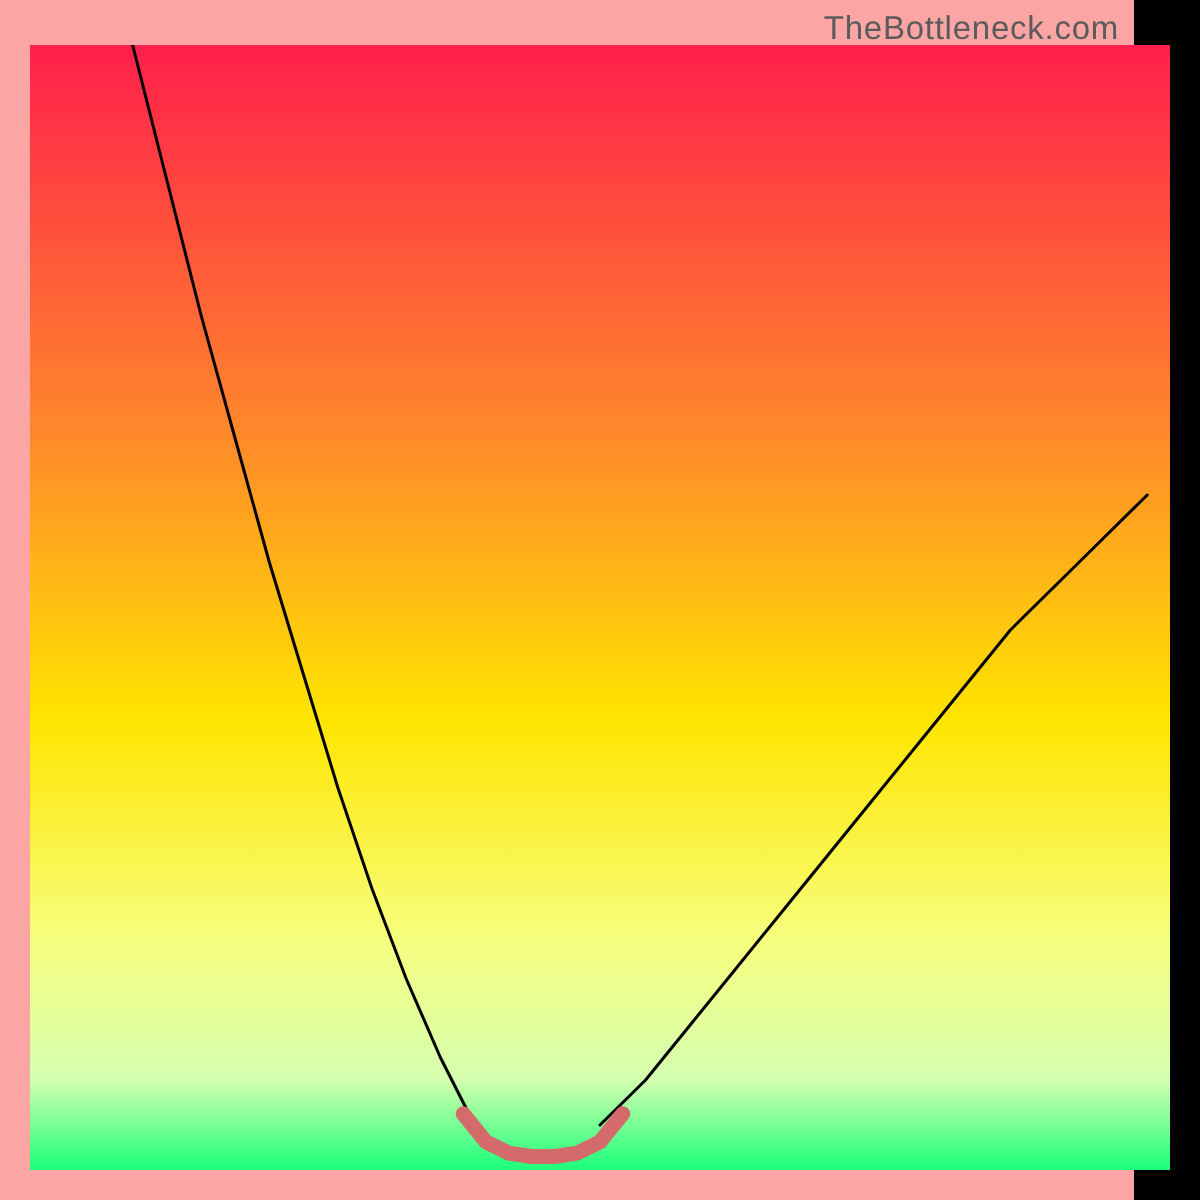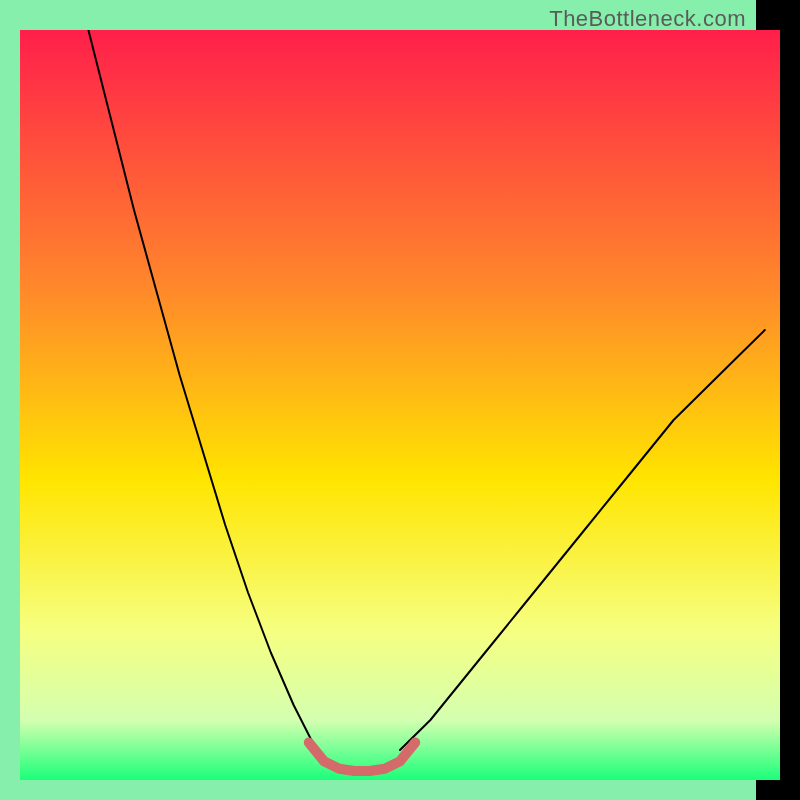--- a/index.html
+++ b/index.html
@@ -8,21 +8,21 @@
     width: 800px;
     height: 800px;
     background: #000;
     overflow: hidden;
     font-family: Arial, Helvetica, sans-serif;
   }
   .frame {
     position: relative;
     width: 756px;
     height: 800px;
-    background: #86efac;
+    background: #fca5a5;
   }
   .watermark {
     position: absolute;
     top: 6px;
     right: 10px;
     color: #5b5b5b;
     font-size: 22px;
     letter-spacing: 0.5px;
     font-weight: 500;
     z-index: 10;

